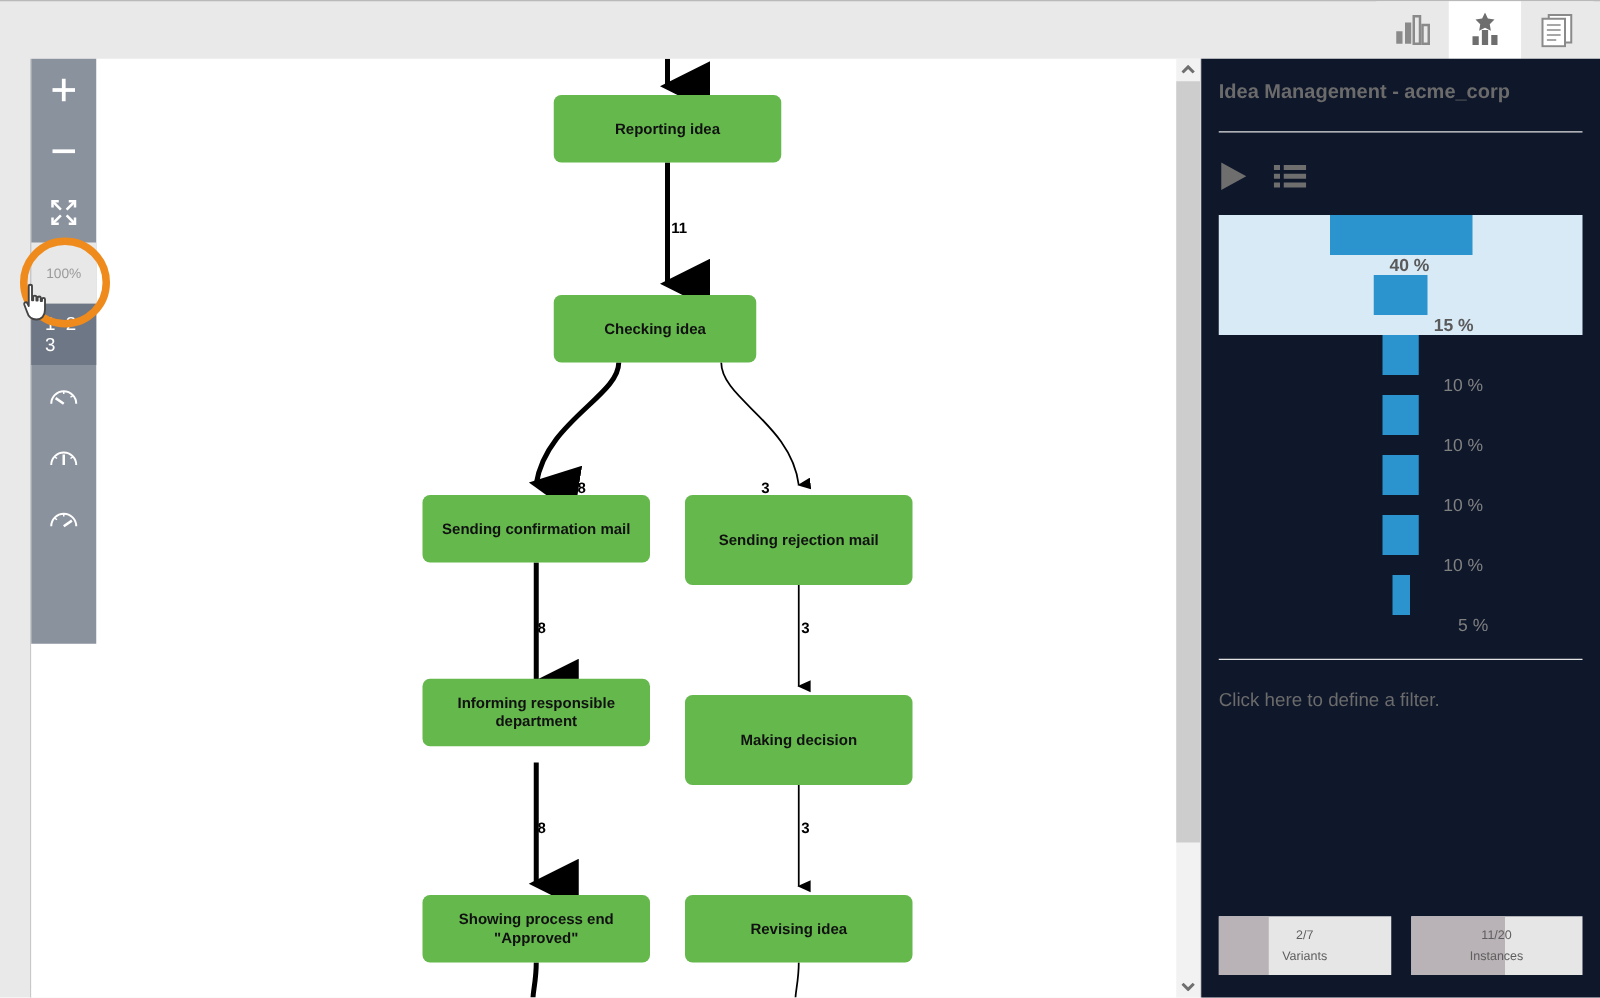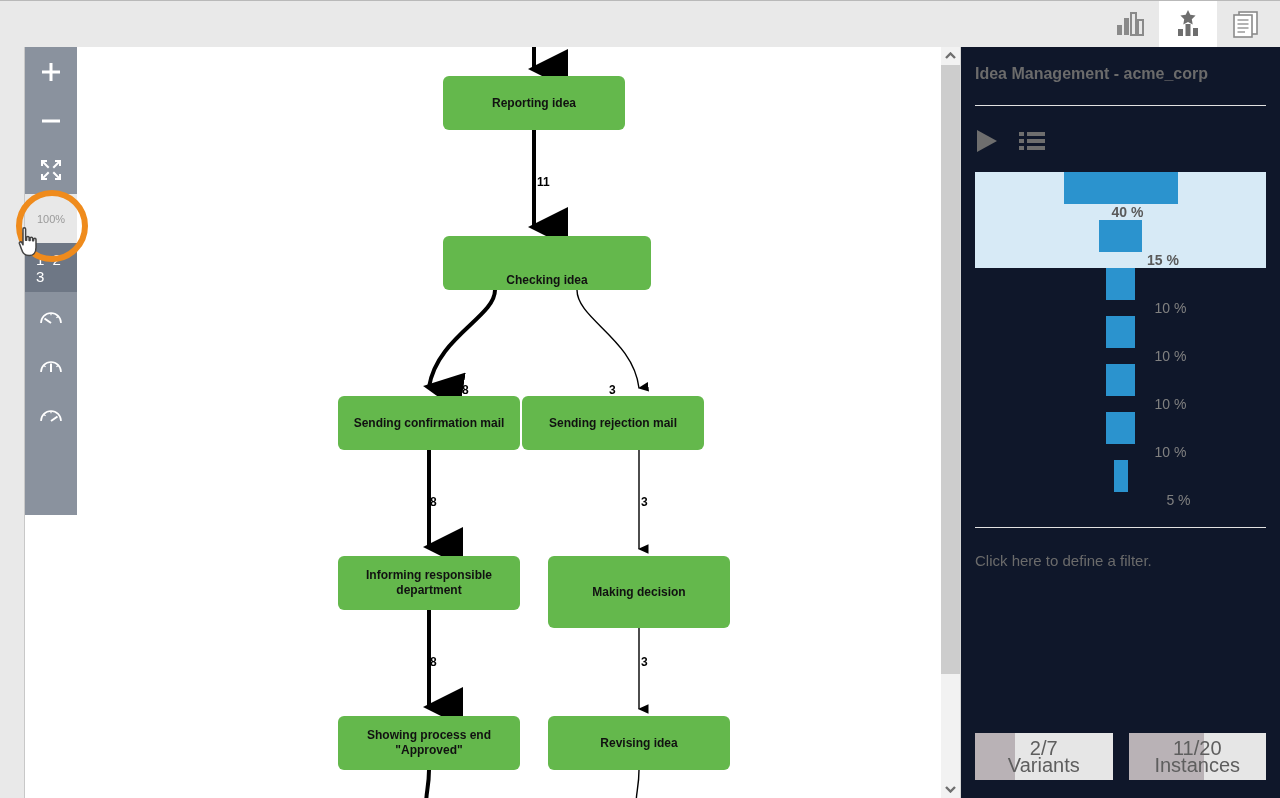--- a/index.html
+++ b/index.html
@@ -70,21 +70,21 @@
   .varrow.sel{background:#d7eaf6;}
   .varbar{background:#2b93ce;height:38px;}
   .varpct{font-size:14px;color:#808080;margin-left:0;}
   .varrow.sel .varpct{color:#5a5a5a;font-weight:bold;}
 
   .filtertext{position:absolute;left:14px;top:505px;font-size:15px;color:#6b6b6b;cursor:pointer;}
 
   .stats{position:absolute;left:14px;bottom:18px;width:291px;display:flex;gap:16px;}
   .stat{position:relative;width:138px;height:47px;background:#e6e6e6;overflow:hidden;cursor:pointer;}
   .stat-fill{position:absolute;left:0;top:0;height:47px;background:#b9b2b6;}
-  .stat-txt{position:relative;z-index:2;height:47px;display:flex;flex-direction:column;align-items:center;justify-content:center;font-size:20px;color:#5e5e5e;line-height:17px;}
+  .stat-txt{position:relative;z-index:2;height:47px;display:flex;flex-direction:column;align-items:center;justify-content:center;font-size:10px;color:#5e5e5e;line-height:17px;}
 </style>
 </head>
 <body>
 
 <div id="app">
 
   <div class="topbar">
     <div class="topbar-line"></div>
     <div class="tabs">
 
@@ -158,30 +158,30 @@
 
         <line x1="614" y1="563" x2="614" y2="662" stroke="#000" stroke-width="1.4" marker-end="url(#ahThin)"></line>
 
         <path d="M404,723 C404,745 398,752 404,762" fill="none" stroke="#000" stroke-width="4"></path>
         <path d="M614,723 C614,745 608,752 614,762" fill="none" stroke="#000" stroke-width="1.4"></path>
       </svg>
 
       <div class="node" style="left:418px;top:29px;width:182px;height:54px;">
         <span>Reporting idea</span>
       </div>
-      <div class="node" style="left:418px;top:189px;width:208px;height:54px;align-items:flex-end;">
+      <div class="node" style="left:418px;top:189px;width:162px;height:54px;">
         <span>Checking idea</span>
       </div>
       <div class="node" style="left:313px;top:349px;width:182px;height:54px;">
         <span>Sending confirmation mail</span>
       </div>
-      <div class="node" style="left:497px;top:349px;width:182px;height:54px;">
+      <div class="node" style="left:523px;top:349px;width:182px;height:72px;">
         <span>Sending rejection mail</span>
       </div>
-      <div class="node" style="left:313px;top:509px;width:182px;height:54px;">
+      <div class="node" style="left:313px;top:496px;width:182px;height:54px;">
         <span>Informing responsible department</span>
       </div>
       <div class="node" style="left:523px;top:509px;width:182px;height:72px;">
         <span>Making decision</span>
       </div>
       <div class="node" style="left:313px;top:669px;width:182px;height:54px;">
         <span>Showing process end "Approved"</span>
       </div>
       <div class="node" style="left:523px;top:669px;width:182px;height:54px;">
         <span>Revising idea</span>

